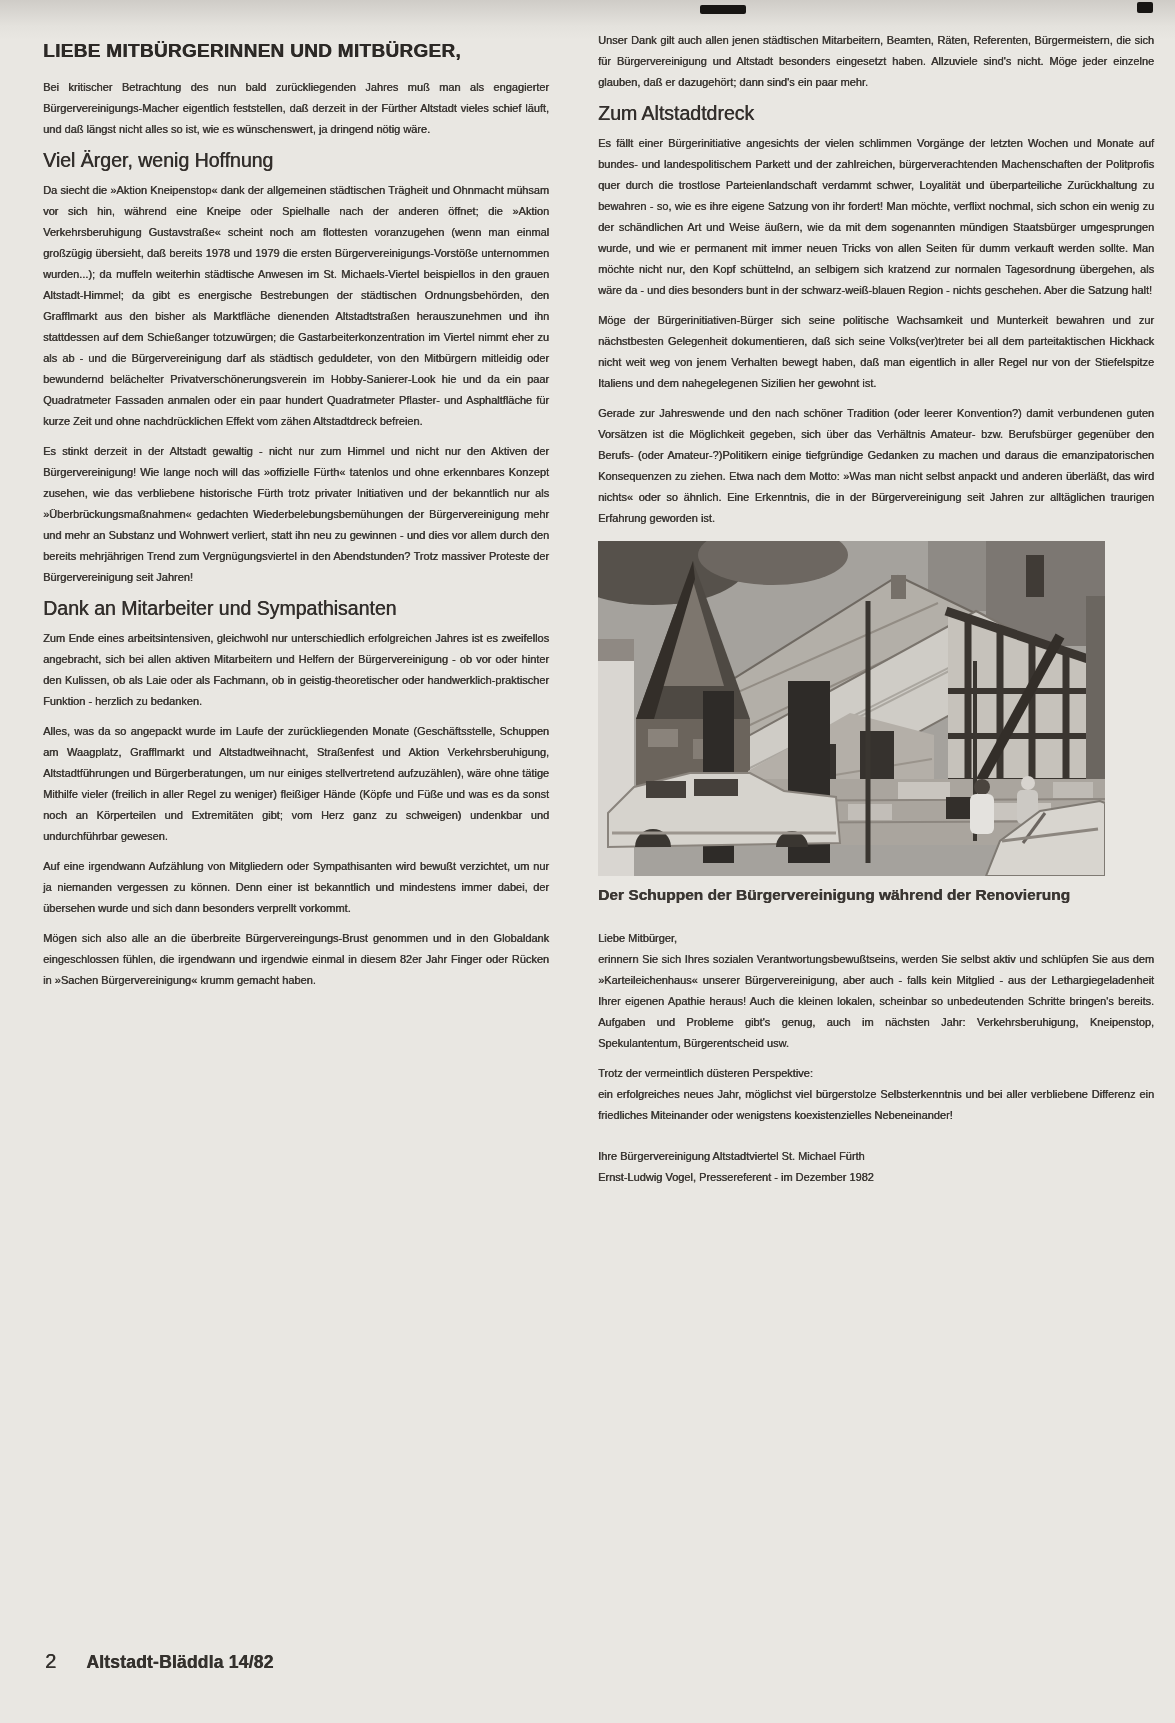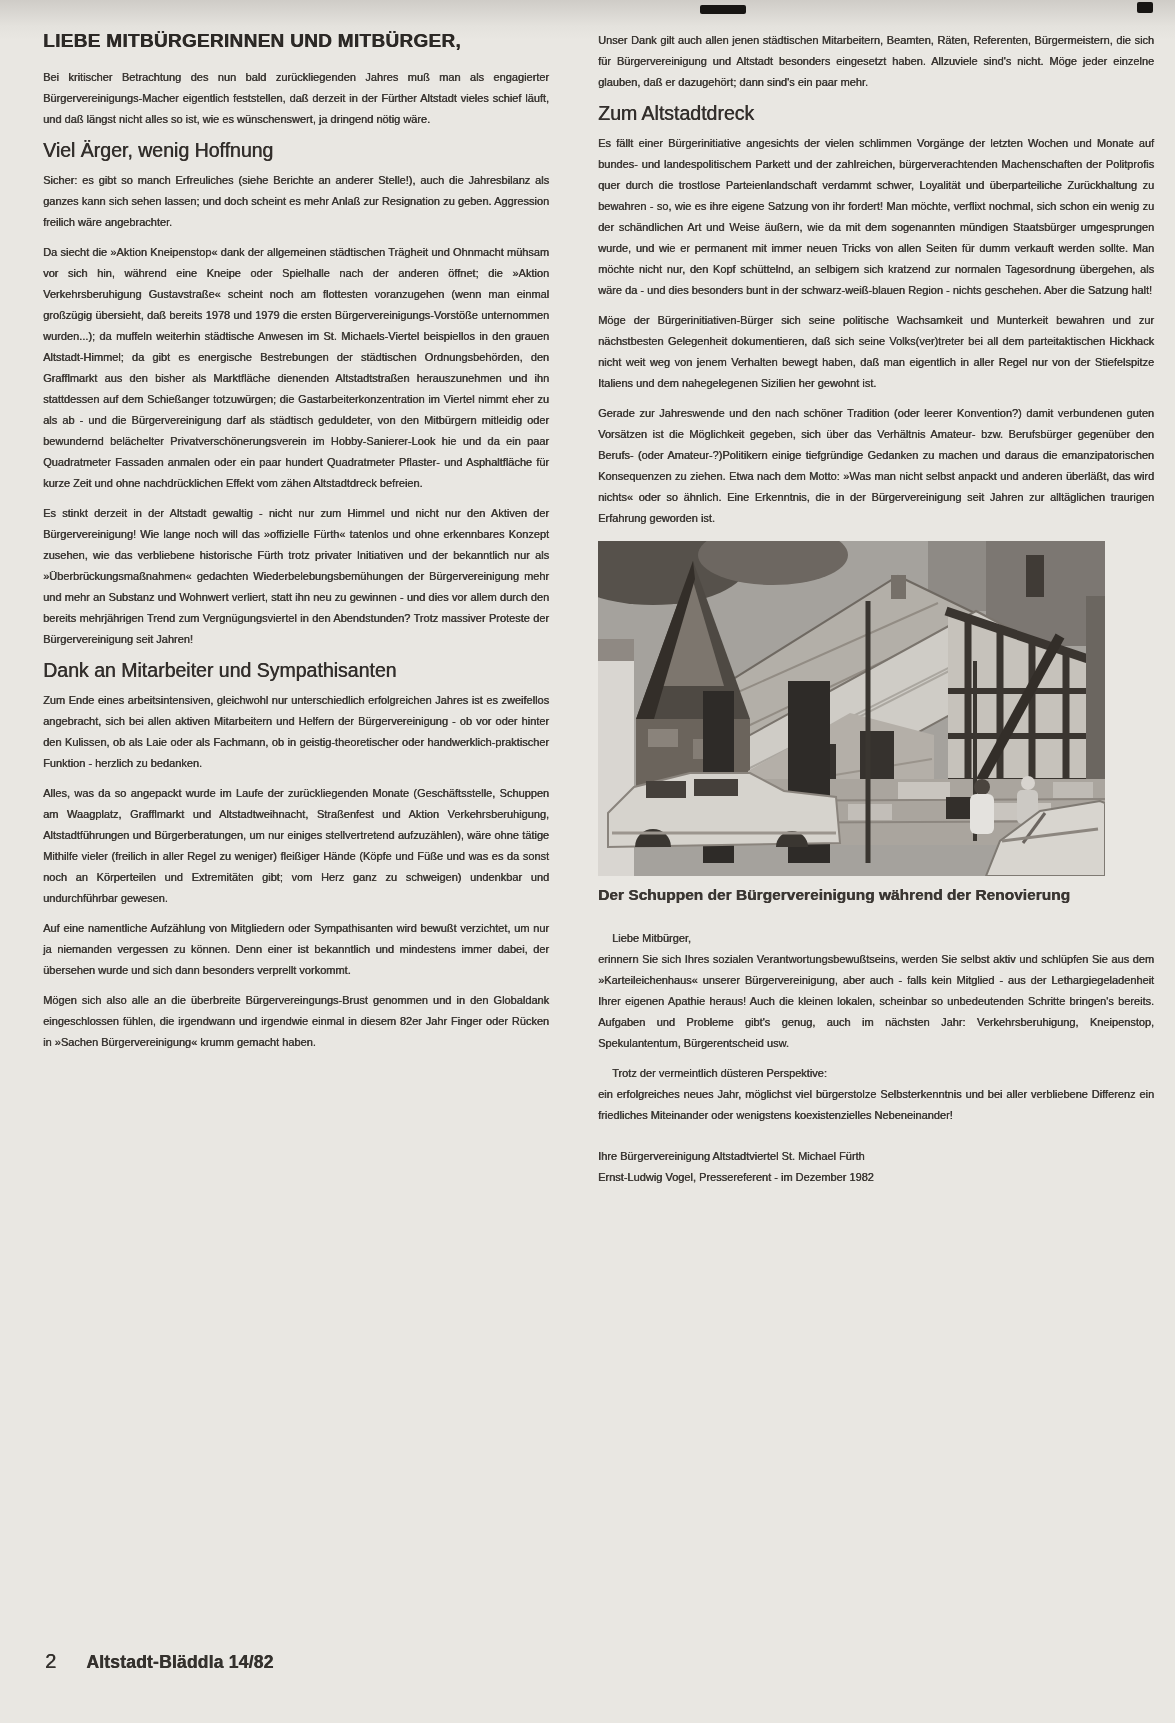--- a/index.html
+++ b/index.html
@@ -9,21 +9,21 @@
     margin:0 auto;
     background:#e9e7e2;
     background-image:linear-gradient(to bottom,#cfccc7 0,#e4e2dd 26px,#e9e7e2 40px);
     font-family:"Liberation Sans","DejaVu Sans",sans-serif;
     color:#3b3733;
     overflow:hidden;
   }
   .scan-mark{position:absolute;background:#171513;border-radius:2px;}
   .m1{left:700px;top:5px;width:46px;height:9px;}
   .m2{left:1137px;top:2px;width:16px;height:11px;}
-  .col{position:absolute;top:28px;}
+  .col{position:absolute;top:38px;}
   .col.left{left:43px;width:506px;}
   .col.right{left:598px;top:30px;width:556px;}
   p{
     margin:0 0 9px 0;
     font-size:11px;line-height:21px;
     text-align:justify;
     text-shadow:0.4px 0 0 currentColor;
   }
   h1{
     margin:0 0 14px 0;
@@ -31,21 +31,21 @@
     font-weight:bold;color:#2c2926;
     letter-spacing:.3px;
     text-shadow:0.5px 0 0 currentColor;
   }
   h2{
     margin:4px 0 8px 0;
     font-size:19.5px;line-height:23px;
     font-weight:normal;color:#332f2c;
     text-shadow:0.5px 0 0 currentColor;
   }
-  .no-bottom{margin-bottom:0;margin-left:14px;}
+  .no-bottom{margin-bottom:0;}
   figure{margin:12px 0 0 0;width:507px;height:335px;}
   figure svg{display:block;width:507px;height:335px;}
   .caption{
     margin:9px 0 24px 0;
     font-size:15.5px;line-height:19px;
     text-shadow:0.4px 0 0 currentColor;
     font-weight:bold;
   }
   .closing{margin-top:20px;}
   .footer{
@@ -61,27 +61,26 @@
 
 <div class="page">
 
   <div class="scan-mark m1"></div>
   <div class="scan-mark m2"></div>
 
   <div class="col left">
     <h1><span>LIEBE MITBÜRGERINNEN UND MITBÜRGER,</span><br></h1>
     <p>Bei kritischer Betrachtung des nun bald zurückliegenden Jahres muß man als engagierter Bürgervereinigungs-Macher eigentlich feststellen, daß derzeit in der Fürther Altstadt vieles schief läuft, und daß längst nicht alles so ist, wie es wünschenswert, ja dringend nötig wäre.</p>
     <h2>Viel Ärger, wenig Hoffnung</h2>
-    <p>Sicher: es gibt so manch Erfreuliches (siehe Berichte an anderer Stelle!), auch die Jahresbilanz als ganzes kann sich sehen lassen; und doch scheint es mehr Anlaß zur Resignation zu geben. Aggression freilich wäre angebrachter.</p>
     <p>Da siecht die »Aktion Kneipenstop« dank der allgemeinen städtischen Trägheit und Ohnmacht mühsam vor sich hin, während eine Kneipe oder Spielhalle nach der anderen öffnet; die »Aktion Verkehrsberuhigung Gustavstraße« scheint noch am flottesten voranzugehen (wenn man einmal großzügig übersieht, daß bereits 1978 und 1979 die ersten Bürgervereinigungs-Vorstöße unternommen wurden...); da muffeln weiterhin städtische Anwesen im St. Michaels-Viertel beispiellos in den grauen Altstadt-Himmel; da gibt es energische Bestrebungen der städtischen Ordnungsbehörden, den Grafflmarkt aus den bisher als Marktfläche dienenden Altstadtstraßen herauszunehmen und ihn stattdessen auf dem Schießanger totzuwürgen; die Gastarbeiterkonzentration im Viertel nimmt eher zu als ab - und die Bürgervereinigung darf als städtisch geduldeter, von den Mitbürgern mitleidig oder bewundernd belächelter Privatverschönerungsverein im Hobby-Sanierer-Look hie und da ein paar Quadratmeter Fassaden anmalen oder ein paar hundert Quadratmeter Pflaster- und Asphaltfläche für kurze Zeit und ohne nachdrücklichen Effekt vom zähen Altstadtdreck befreien.</p>
     <p>Es stinkt derzeit in der Altstadt gewaltig - nicht nur zum Himmel und nicht nur den Aktiven der Bürgervereinigung! Wie lange noch will das »offizielle Fürth« tatenlos und ohne erkennbares Konzept zusehen, wie das verbliebene historische Fürth trotz privater Initiativen und der bekanntlich nur als »Überbrückungsmaßnahmen« gedachten Wiederbelebungsbemühungen der Bürgervereinigung mehr und mehr an Substanz und Wohnwert verliert, statt ihn neu zu gewinnen - und dies vor allem durch den bereits mehrjährigen Trend zum Vergnügungsviertel in den Abendstunden? Trotz massiver Proteste der Bürgervereinigung seit Jahren!</p>
     <h2>Dank an Mitarbeiter und Sympathisanten</h2>
     <p>Zum Ende eines arbeitsintensiven, gleichwohl nur unterschiedlich erfolgreichen Jahres ist es zweifellos angebracht, sich bei allen aktiven Mitarbeitern und Helfern der Bürgervereinigung - ob vor oder hinter den Kulissen, ob als Laie oder als Fachmann, ob in geistig-theoretischer oder handwerklich-praktischer Funktion - herzlich zu bedanken.</p>
     <p>Alles, was da so angepackt wurde im Laufe der zurückliegenden Monate (Geschäftsstelle, Schuppen am Waagplatz, Grafflmarkt und Altstadtweihnacht, Straßenfest und Aktion Verkehrsberuhigung, Altstadtführungen und Bürgerberatungen, um nur einiges stellvertretend aufzuzählen), wäre ohne tätige Mithilfe vieler (freilich in aller Regel zu weniger) fleißiger Hände (Köpfe und Füße und was es da sonst noch an Körperteilen und Extremitäten gibt; vom Herz ganz zu schweigen) undenkbar und undurchführbar gewesen.</p>
-    <p>Auf eine namentliche Aufzählung von Mitgliedern oder Sympathisanten wird bewußt verzichtet, um nur ja niemanden vergessen zu können. Denn einer ist bekanntlich und mindestens immer dabei, der übersehen wurde und sich dann besonders verprellt vorkommt.</p>
+    <p>Auf eine irgendwann Aufzählung von Mitgliedern oder Sympathisanten wird bewußt verzichtet, um nur ja niemanden vergessen zu können. Denn einer ist bekanntlich und mindestens immer dabei, der übersehen wurde und sich dann besonders verprellt vorkommt.</p>
     <p>Mögen sich also alle an die überbreite Bürgervereingungs-Brust genommen und in den Globaldank eingeschlossen fühlen, die irgendwann und irgendwie einmal in diesem 82er Jahr Finger oder Rücken in »Sachen Bürgervereinigung« krumm gemacht haben.</p>
   </div>
 
   <div class="col right">
     <p>Unser Dank gilt auch allen jenen städtischen Mitarbeitern, Beamten, Räten, Referenten, Bürgermeistern, die sich für Bürgervereinigung und Altstadt besonders eingesetzt haben. Allzuviele sind's nicht. Möge jeder einzelne glauben, daß er dazugehört; dann sind's ein paar mehr.</p>
     <h2>Zum Altstadtdreck</h2>
     <p>Es fällt einer Bürgerinitiative angesichts der vielen schlimmen Vorgänge der letzten Wochen und Monate auf bundes- und landespolitischem Parkett und der zahlreichen, bürgerverachtenden Machenschaften der Politprofis quer durch die trostlose Parteienlandschaft verdammt schwer, Loyalität und überparteiliche Zurückhaltung zu bewahren - so, wie es ihre eigene Satzung von ihr fordert! Man möchte, verflixt nochmal, sich schon ein wenig zu der schändlichen Art und Weise äußern, wie da mit dem sogenannten mündigen Staatsbürger umgesprungen wurde, und wie er permanent mit immer neuen Tricks von allen Seiten für dumm verkauft werden sollte. Man möchte nicht nur, den Kopf schüttelnd, an selbigem sich kratzend zur normalen Tagesordnung übergehen, als wäre da - und dies besonders bunt in der schwarz-weiß-blauen Region - nichts geschehen. Aber die Satzung halt!</p>
     <p>Möge der Bürgerinitiativen-Bürger sich seine politische Wachsamkeit und Munterkeit bewahren und zur nächstbesten Gelegenheit dokumentieren, daß sich seine Volks(ver)treter bei all dem parteitaktischen Hickhack nicht weit weg von jenem Verhalten bewegt haben, daß man eigentlich in aller Regel nur von der Stiefelspitze Italiens und dem nahegelegenen Sizilien her gewohnt ist.</p>
     <p>Gerade zur Jahreswende und den nach schöner Tradition (oder leerer Konvention?) damit verbundenen guten Vorsätzen ist die Möglichkeit gegeben, sich über das Verhältnis Amateur- bzw. Berufsbürger gegenüber den Berufs- (oder Amateur-?)Politikern einige tiefgründige Gedanken zu machen und daraus die emanzipatorischen Konsequenzen zu ziehen. Etwa nach dem Motto: »Was man nicht selbst anpackt und anderen überläßt, das wird nichts« oder so ähnlich. Eine Erkenntnis, die in der Bürgervereinigung seit Jahren zur alltäglichen traurigen Erfahrung geworden ist.</p>
 

